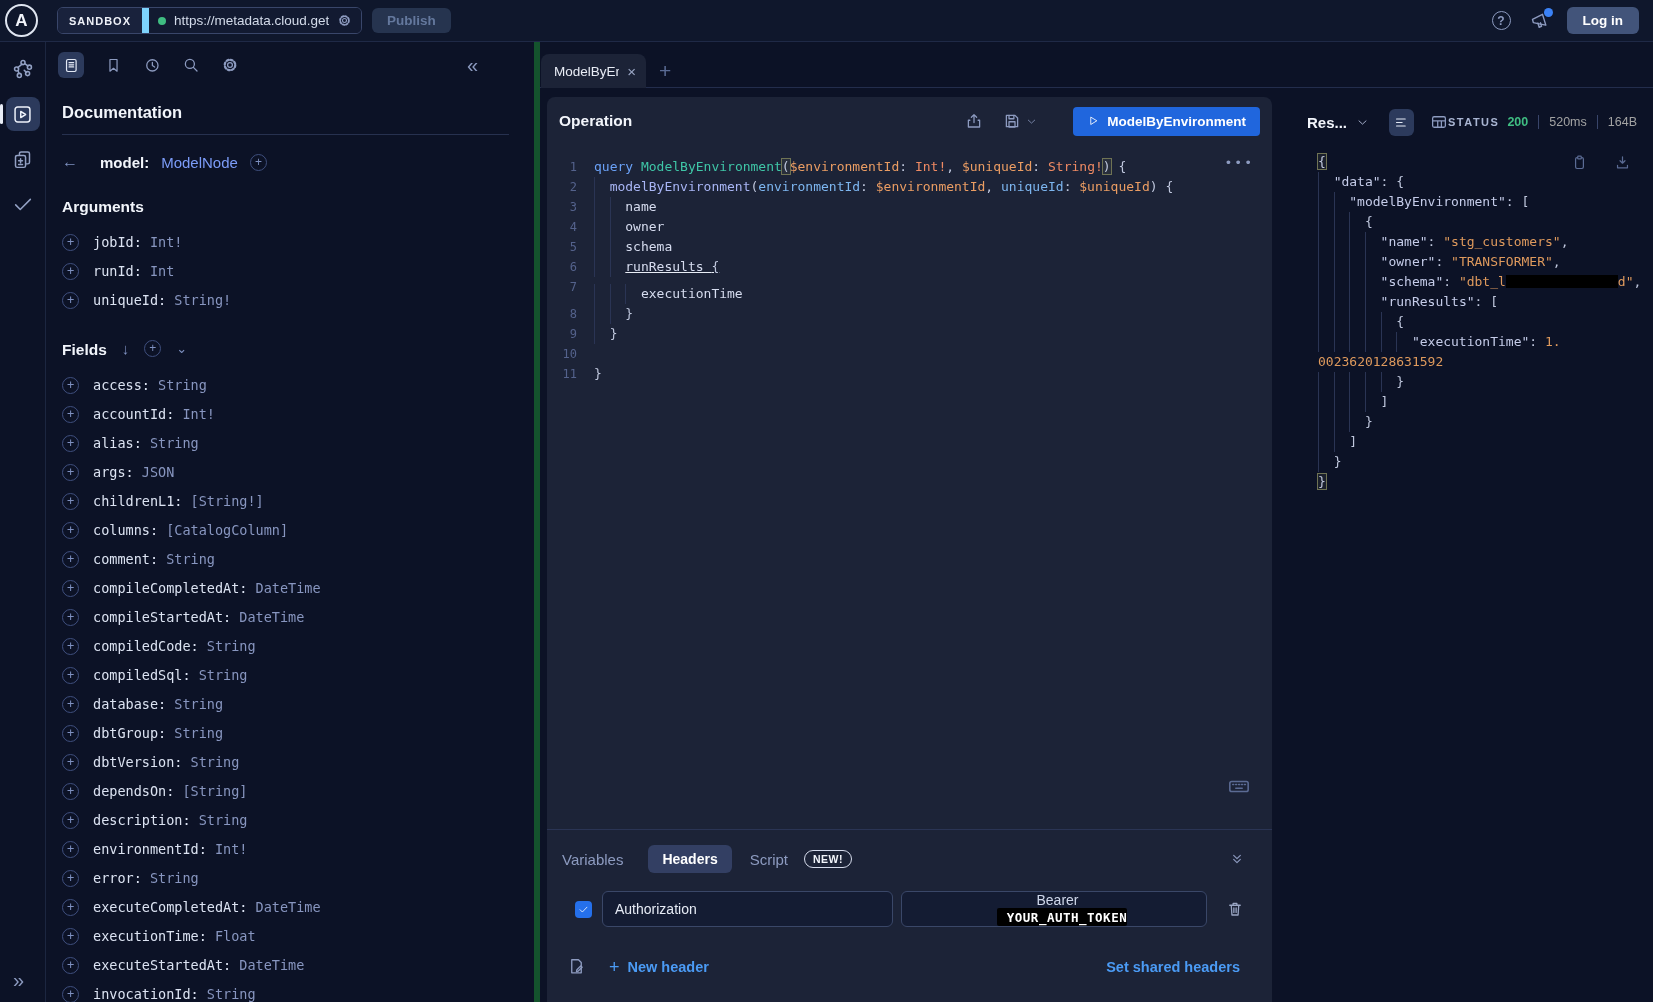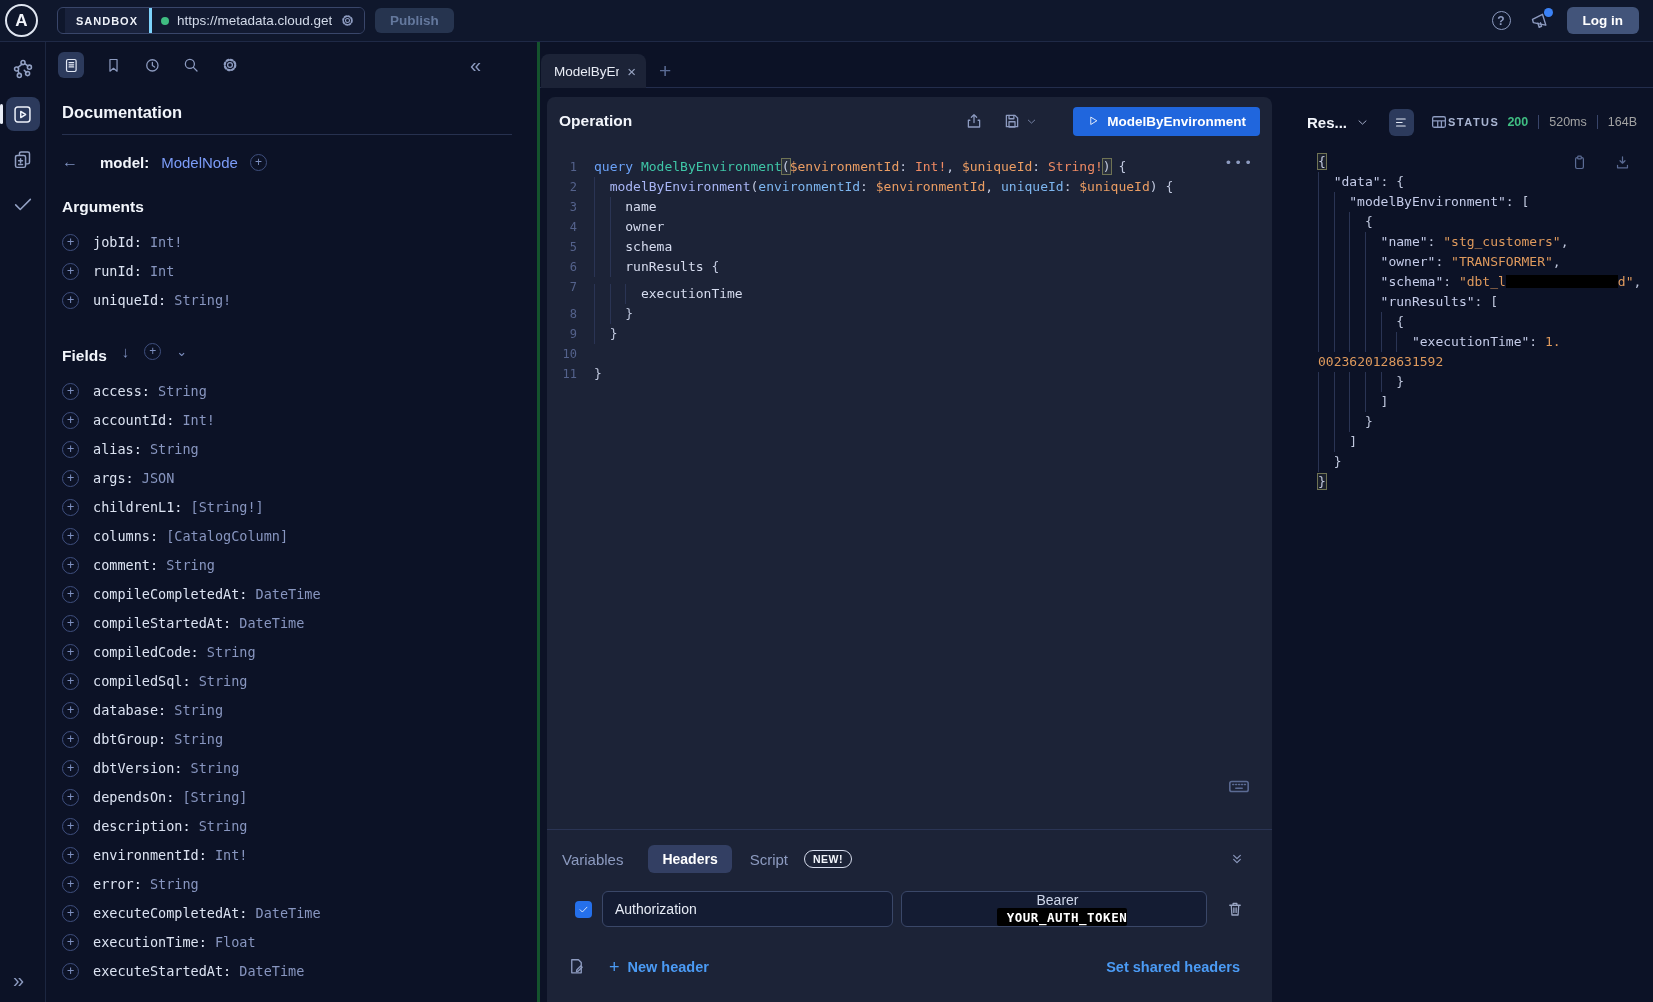--- a/index.html
+++ b/index.html
@@ -14,21 +14,21 @@
 
   
   .topbar { position:absolute; left:0; top:0; width:100%; height:42px;
     background:#0f172c; border-bottom:1px solid #1f2946;
     display:flex; align-items:center; padding:0 14px 0 5px; }
   .logo { width:33px; height:33px; border:2px solid #dfe5f0; border-radius:50%;
     display:flex; align-items:center; justify-content:center;
     font-weight:bold; font-size:17px; color:#f2f5fb; margin-right:19px; }
   .chipgroup { display:flex; height:27px; border:1px solid #39466a; border-radius:6px; overflow:hidden; }
   .sandbox-chip { display:flex; align-items:center; padding:0 11px; background:#19223c;
-    border-right:3px solid #7dd3fc; font-size:11px; font-weight:bold; letter-spacing:1px; color:#eef1f8;margin-left:7px; }
+    border-right:7px solid #7dd3fc; font-size:11px; font-weight:bold; letter-spacing:1px; color:#eef1f8; }
   .urlseg { display:flex; align-items:center; gap:8px; padding:0 9px; width:212px; background:#121a31; }
   .status-dot { width:8px; height:8px; border-radius:50%; background:#3fbd82; flex:none; }
   .url-text { font-size:13.5px; color:#d3dbea; white-space:nowrap; overflow:hidden; flex:1; }
   .urlseg .gear { color:#8d9bc0; flex:none; }
   .publish-btn { margin-left:10px; padding:5px 15px; background:#26344f; border-radius:6px;
     color:#64789d; font-weight:bold; font-size:13.5px; }
   .topbar .sp { flex:1; }
   .help-icon { width:19px; height:19px; border:1.7px solid #8d9bc0; border-radius:50%;
     color:#8d9bc0; display:flex; align-items:center; justify-content:center;
     font-size:12px; font-weight:bold; margin-right:19px; }
@@ -42,21 +42,21 @@
     display:flex; flex-direction:column; align-items:center; padding-top:10px; gap:11px; }
   .rail-item { width:34px; height:34px; border-radius:8px; display:flex; align-items:center;
     justify-content:center; color:#93a1c4; position:relative; }
   .rail-item.sel { background:#2c3a5c; color:#eef2fa; }
   .rail-item.sel::before { content:""; position:absolute; left:-6px; top:7px; width:3px; height:20px;
     border-radius:2px; background:#e9edf6; }
   .rail-expand { position:absolute; left:13px; bottom:12px; color:#8d9bc0; font-size:20px; line-height:1; }
   .rail-expand::before { content:"»"; }
 
   
-  .doc { position:absolute; left:46px; top:42px; bottom:0; width:494px; border-right:3px solid #14532d; overflow:hidden; }
+  .doc { position:absolute; left:46px; top:42px; bottom:0; width:494px; border-right:6px solid #14532d; overflow:hidden; }
   .doc-toolbar { height:46px; display:flex; align-items:center; padding:0 12px; gap:21px; color:#8d9bc0; }
   .doc-toolbar .tool.sel { width:26px; height:26px; background:#2c3a5c; border-radius:6px;
     display:flex; align-items:center; justify-content:center; color:#e3e9f5; }
   .collapse-left { margin-left:auto; margin-right:44px; font-size:20px; color:#8d9bc0; line-height:1; }
   .collapse-left::before{ content:"«"; }
   .doc-body { padding:15px 25px 0 16px; }
   .doc-title { font-size:16.5px; font-weight:bold; color:#f2f5fb; }
   .doc-div { border-top:1px solid #27314f; margin-top:12px; }
   .model-row { display:flex; align-items:center; margin-top:18px; gap:12px; }
   .back-arrow { color:#7e90c0; font-size:16px; width:26px; }
@@ -280,21 +280,21 @@
           <span class="plus-circle"></span>
           <span><span class="fname">runId:</span><span> </span><span class="ftype">Int</span></span>
         </div>
 
         <div class="drow">
           <span class="plus-circle"></span>
           <span><span class="fname">uniqueId:</span><span> </span><span class="ftype">String!</span></span>
         </div>
       </div>
     <div class="fields-head">
-      <span class="sec-head" style="margin-top:10px">Fields</span>
+      <span class="sec-head" style="margin-top:4px">Fields</span>
       <span class="sort-icon"></span>
       <span class="plus-circle"></span>
       <span class="chev-txt"></span>
     </div>
     <div class="doc-list">
 
         <div class="drow">
           <span class="plus-circle"></span>
           <span><span class="fname">access:</span><span> </span><span class="ftype">String</span></span>
         </div>
@@ -392,20 +392,24 @@
         <div class="drow">
           <span class="plus-circle"></span>
           <span><span class="fname">executionTime:</span><span> </span><span class="ftype">Float</span></span>
         </div>
 
         <div class="drow">
           <span class="plus-circle"></span>
           <span><span class="fname">executeStartedAt:</span><span> </span><span class="ftype">DateTime</span></span>
         </div>
 
+        <div class="drow">
+          <span class="plus-circle"></span>
+          <span><span class="fname">invocationId:</span><span> </span><span class="ftype">String</span></span>
+        </div>
 
       </div>
   </div>
 </div>
 
 <div class="work">
   <div class="tabbar">
     <div class="tab">
       <span class="tab-label">ModelByEnvi...</span>
       <span class="tab-close"></span>
@@ -464,21 +468,21 @@
         <div class="code-line">
           <span class="gut">4</span>
           <span class="ct" style="padding-left: 4ch;"><i class="gd" style="left: 0ch;"></i><i class="gd" style="left: 2ch;"></i><span class="tk-f">owner</span></span>
         </div>
         <div class="code-line">
           <span class="gut">5</span>
           <span class="ct" style="padding-left: 4ch;"><i class="gd" style="left: 0ch;"></i><i class="gd" style="left: 2ch;"></i><span class="tk-f">schema</span></span>
         </div>
         <div class="code-line">
           <span class="gut">6</span>
-          <span class="ct" style="padding-left: 4ch;"><i class="gd" style="left: 0ch;"></i><i class="gd" style="left: 2ch;"></i><span class="tk-f">runResults </span><span class="tk-p">{</span></span>
+          <span class="ct" style="padding-left: 4ch; text-decoration: underline;"><i class="gd" style="left: 0ch;"></i><i class="gd" style="left: 2ch;"></i><span class="tk-f">runResults </span><span class="tk-p">{</span></span>
         </div>
         <div class="code-line">
           <span class="gut">7</span>
           <span class="ct" style="padding-left: 6ch; margin-top: 7px;"><i class="gd" style="left: 0ch;"></i><i class="gd" style="left: 2ch;"></i><i class="gd" style="left: 4ch;"></i><span class="tk-f">executionTime</span></span>
         </div>
         <div class="code-line">
           <span class="gut">8</span>
           <span class="ct" style="padding-left: 4ch;"><i class="gd" style="left: 0ch;"></i><i class="gd" style="left: 2ch;"></i><span class="tk-p">}</span></span>
         </div>
         <div class="code-line">

